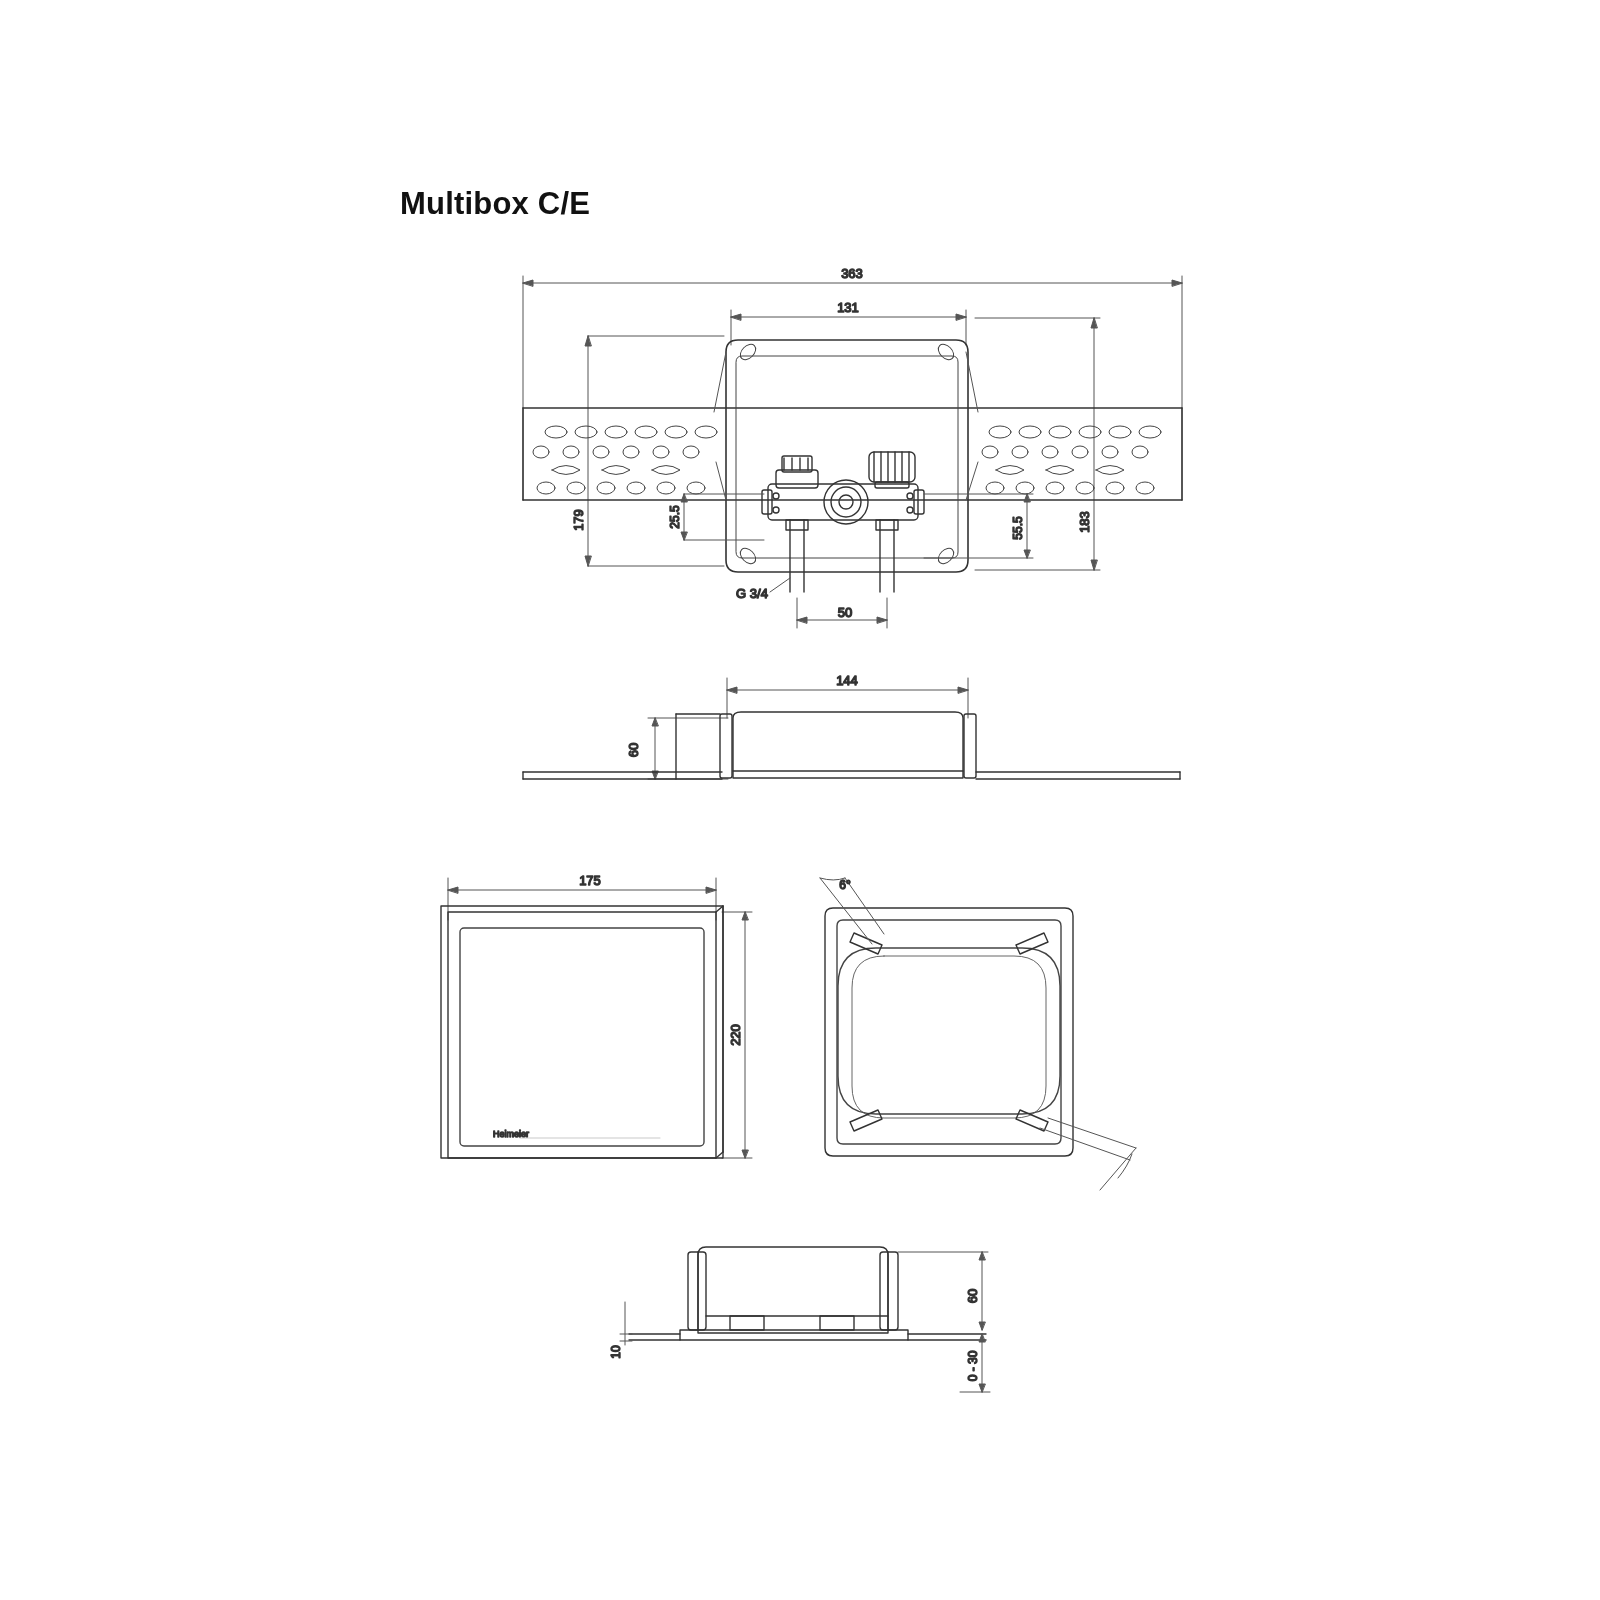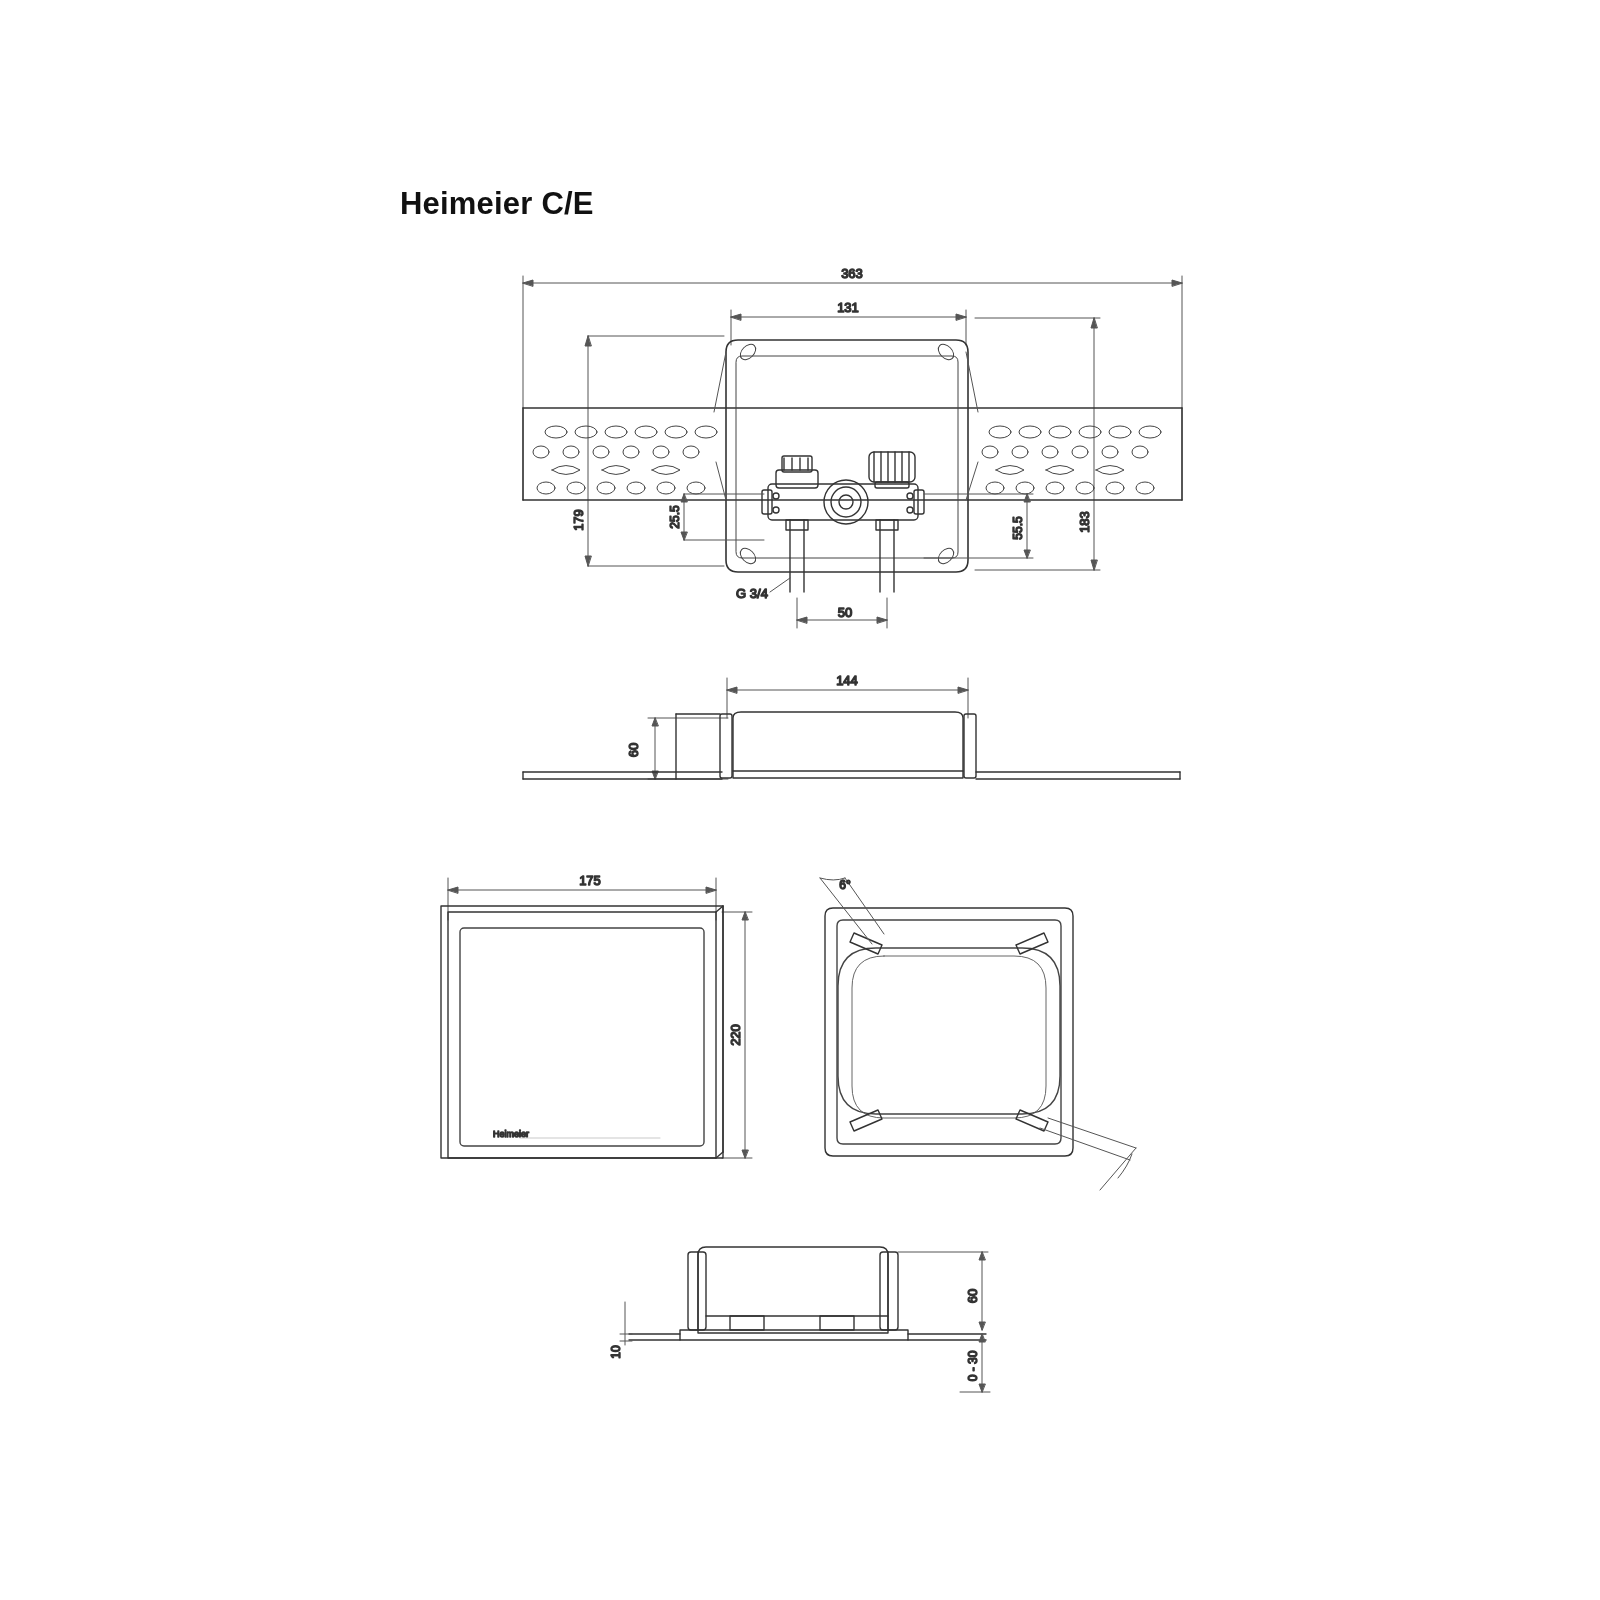--- a/index.html
+++ b/index.html
@@ -34,21 +34,21 @@
   text {
     font-family: "Liberation Sans", sans-serif;
     fill: #1a1a1a;
   }
 </style>
 </head>
 <body>
 
 <div id="sheet">
 
-  <div class="title">Heimeier C/E</div>
+  <div class="title">Multibox C/E</div>
 
   <svg width="1600" height="1600" viewBox="0 0 1600 1600">
     <g fill="none" stroke="#333333" stroke-width="1.4" stroke-linecap="round" stroke-linejoin="round">
 
       <g>
 
         <g stroke="#555555" stroke-width="1">
           <line x1="523" y1="276" x2="523" y2="500"></line>
           <line x1="1182" y1="276" x2="1182" y2="500"></line>
           <line x1="523" y1="283" x2="1182" y2="283"></line>

